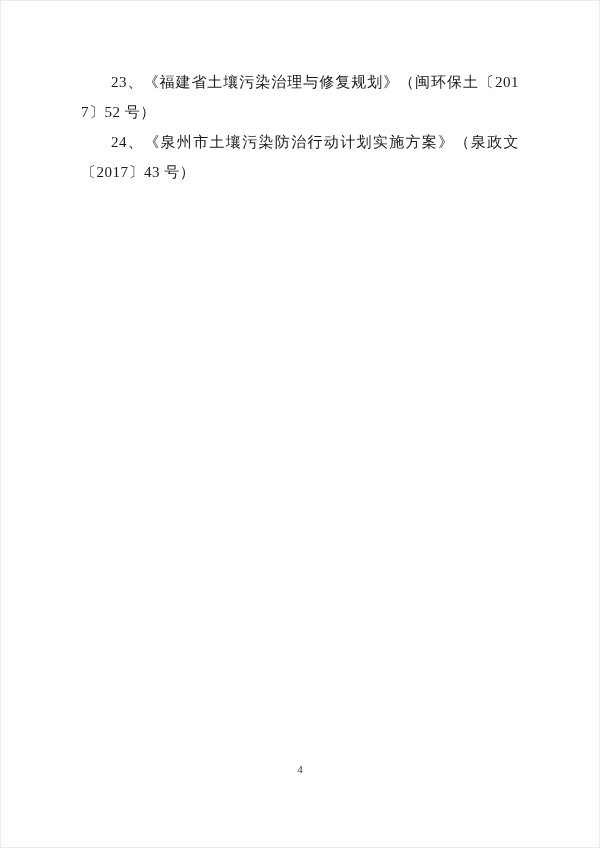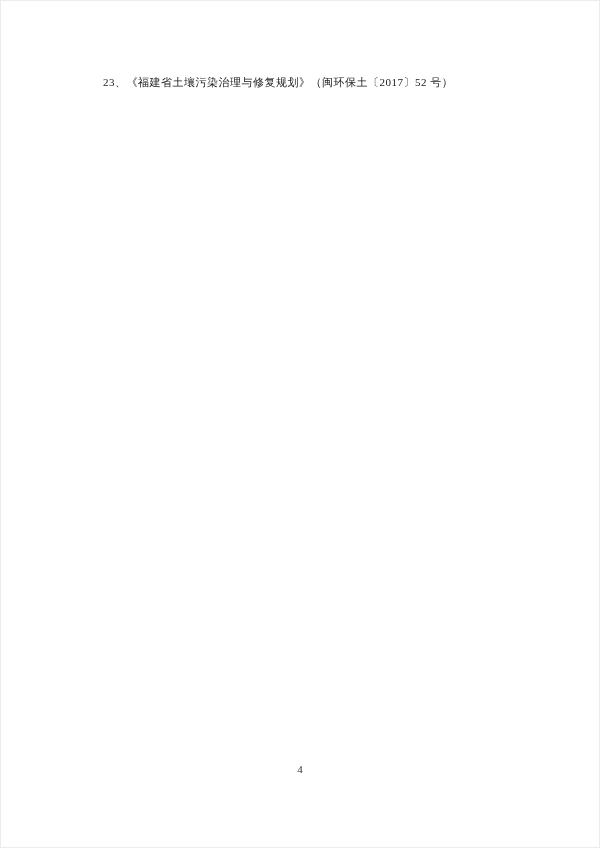--- a/index.html
+++ b/index.html
@@ -19,21 +19,21 @@
     color: #1a1a1a;
   }
   .doc-body {
     position: absolute;
     top: 66px;
     left: 80px;
     right: 80px;
   }
   .para {
     margin: 0;
-    font-size: 11px;
+    font-size: 15px;
     line-height: 30px;
     letter-spacing: 0.5px;
     text-align: justify;
     text-justify: inter-ideograph;
     text-indent: 2em;
     word-break: break-all;
     color: #1a1a1a;
   }
   .page-number {
     position: absolute;
@@ -44,15 +44,16 @@
     font-size: 11px;
     color: #333333;
   }
 </style>
 </head>
 <body>
 
 <div class="page">
   <div class="doc-body">
     <p class="para">23、《福建省土壤污染治理与修复规划》（闽环保土〔2017〕52 号）</p>
+    <p class="para">24、《泉州市土壤污染防治行动计划实施方案》（泉政文〔2017〕43 号）</p>
   </div>
   <div class="page-number">4</div>
 </div>
 
 </body></html>

